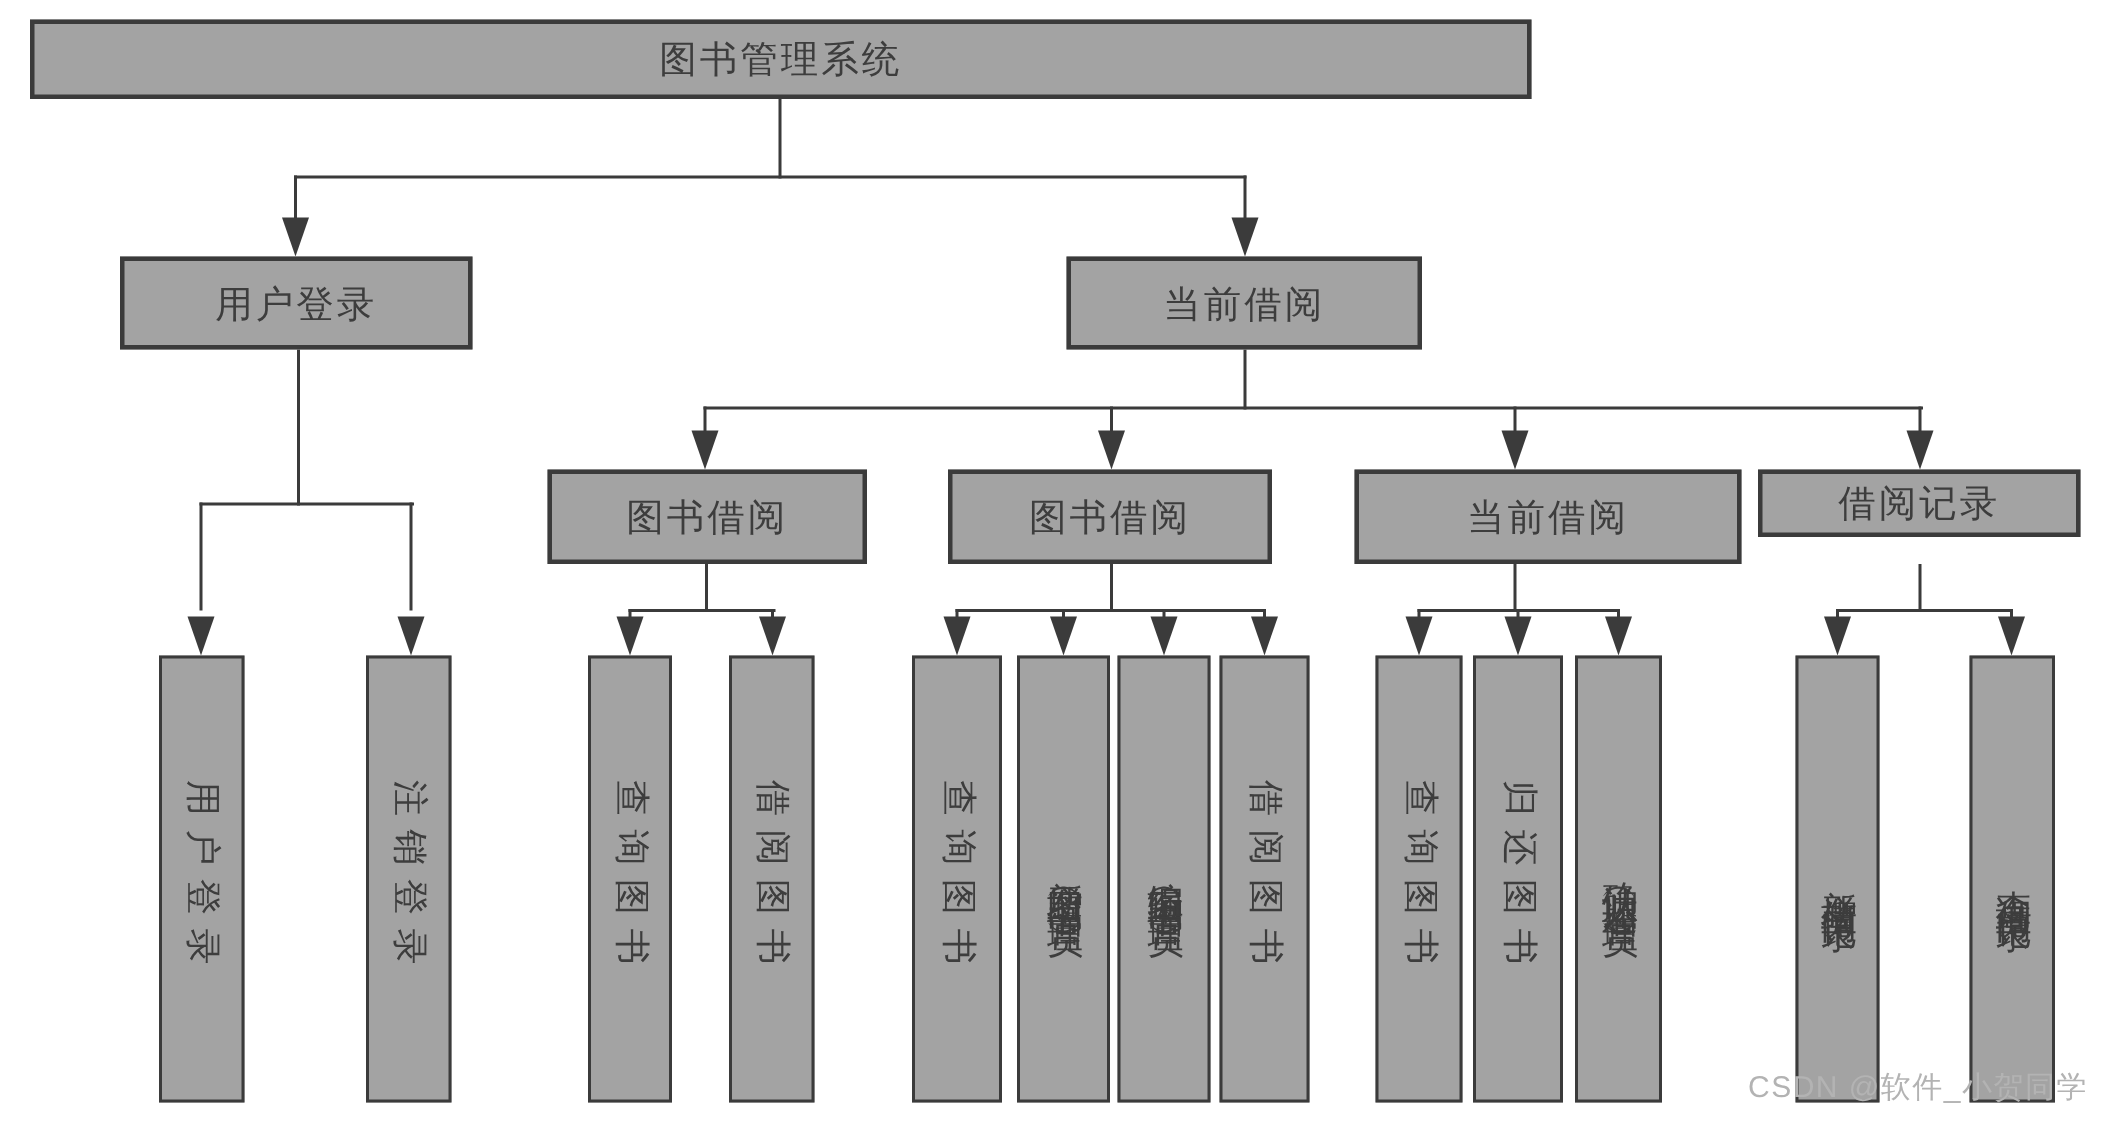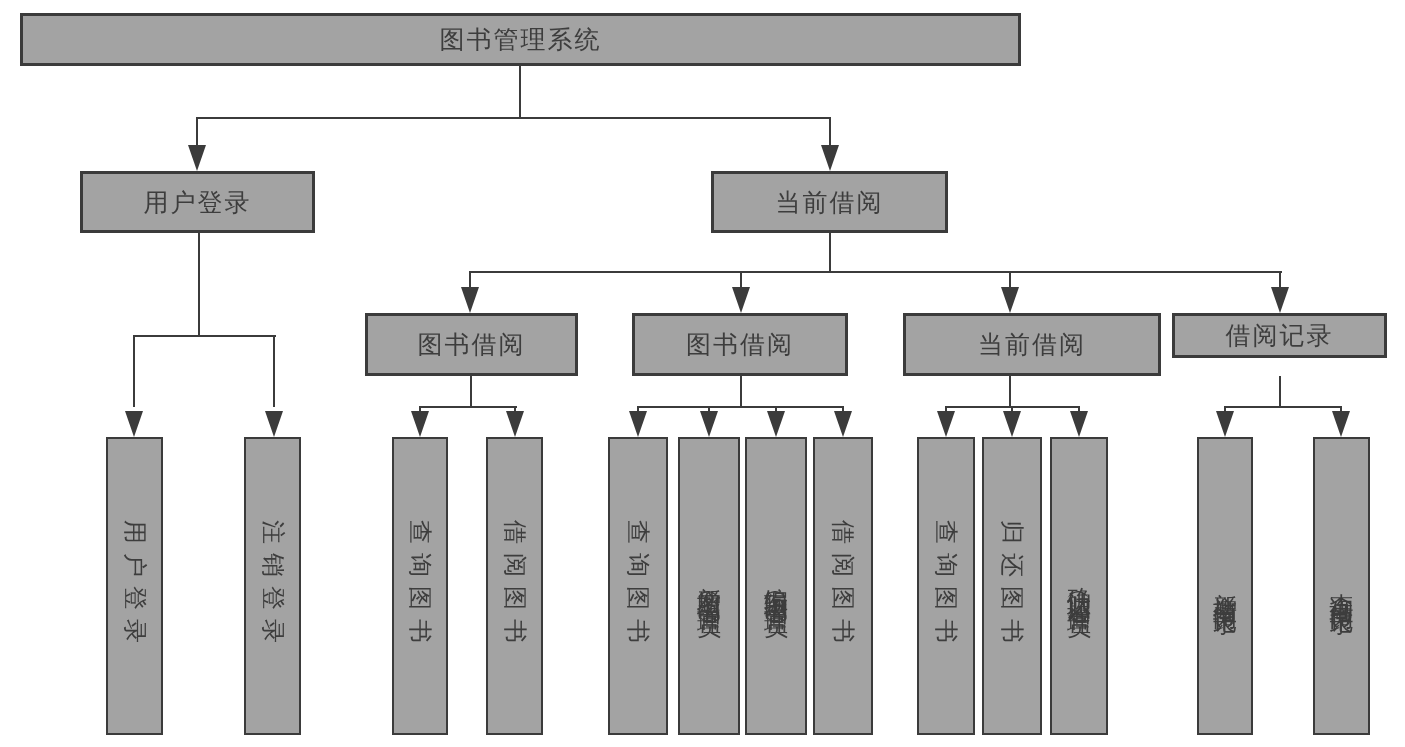--- a/index.html
+++ b/index.html
@@ -154,14 +154,15 @@
   <div class="vline" style="left:1078px;top:406px;height:10px"></div>
   <div class="arrow" style="left:1070px;top:411px"></div>
 
   <div class="vline" style="left:1279px;top:376px;height:32px"></div>
   <div class="hline" style="left:1224px;top:406px;width:118px"></div>
   <div class="vline" style="left:1224px;top:406px;height:10px"></div>
   <div class="arrow" style="left:1216px;top:411px"></div>
   <div class="vline" style="left:1340px;top:406px;height:10px"></div>
   <div class="arrow" style="left:1332px;top:411px"></div>
 
+  <div class="watermark">CSDN @软件_小贺同学</div>
 
 </div>
 
 </body></html>

